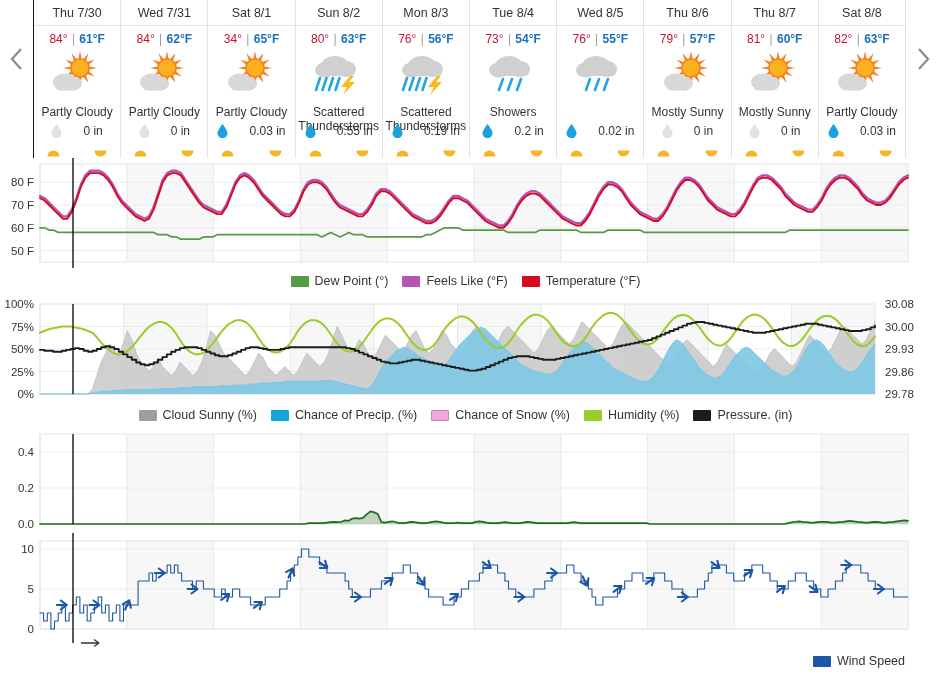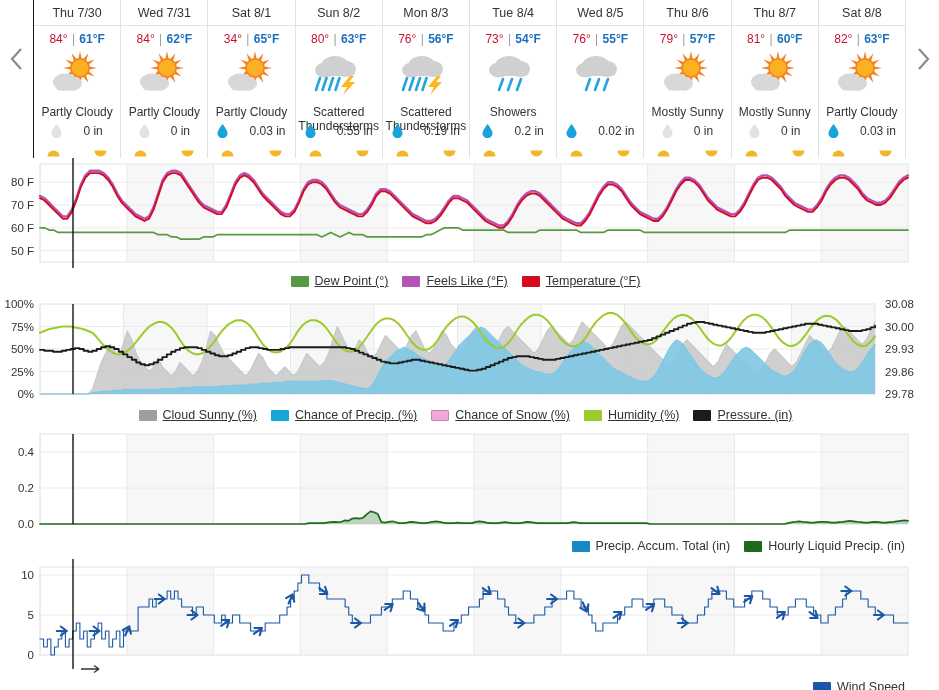--- a/index.html
+++ b/index.html
@@ -58,21 +58,21 @@
   .sunset  { right: 13px; }
 
   
   .panel { position: relative; width: 939px; background: #fff; }
   .plotsvg { display: block; }
   .legend {
     display: flex; align-items: center; justify-content: flex-end;
     gap: 14px; padding-right: 34px;
     font-size: 12.5px; color: #333; height: 26px;
   }
-  .legend.center { justify-content: center; padding-right: 8px; text-decoration: underline; }
+  .legend.center { justify-content: center; padding-right: 8px; }
   .legitem { display: flex; align-items: center; gap: 6px; white-space: nowrap; }
   .swatch { width: 18px; height: 11px; display: inline-block; border-radius: 1px; }
 </style>
 </head>
 <body>
 
 <div id="app">
 
   <div class="daystrip">
     <div class="navarrow">
@@ -752,30 +752,20 @@
         <line x1="40" y1="96" x2="908" y2="96" stroke="#ececec" stroke-width="1"></line>
         <text x="34" y="100" font-size="11.5" fill="#333" font-family="&quot;Liberation Sans&quot;, sans-serif" text-anchor="end">0.0</text>
         <line x1="40" y1="60" x2="908" y2="60" stroke="#ececec" stroke-width="1"></line>
         <text x="34" y="64" font-size="11.5" fill="#333" font-family="&quot;Liberation Sans&quot;, sans-serif" text-anchor="end">0.2</text>
         <line x1="40" y1="24" x2="908" y2="24" stroke="#ececec" stroke-width="1"></line>
         <text x="34" y="28" font-size="11.5" fill="#333" font-family="&quot;Liberation Sans&quot;, sans-serif" text-anchor="end">0.4</text>
         <path d="M 40.0 96.0 L 43.6 96.0 L 47.3 96.0 L 50.9 96.0 L 54.5 96.0 L 58.2 96.0 L 61.8 96.0 L 65.4 96.0 L 69.1 96.0 L 72.7 96.0 L 76.3 96.0 L 79.9 96.0 L 83.6 96.0 L 87.2 96.0 L 90.8 96.0 L 94.5 96.0 L 98.1 96.0 L 101.7 96.0 L 105.4 96.0 L 109.0 96.0 L 112.6 96.0 L 116.3 96.0 L 119.9 96.0 L 123.5 96.0 L 127.2 96.0 L 130.8 96.0 L 134.4 96.0 L 138.1 96.0 L 141.7 96.0 L 145.3 96.0 L 149.0 96.0 L 152.6 96.0 L 156.2 96.0 L 159.8 96.0 L 163.5 96.0 L 167.1 96.0 L 170.7 96.0 L 174.4 96.0 L 178.0 96.0 L 181.6 96.0 L 185.3 96.0 L 188.9 96.0 L 192.5 96.0 L 196.2 96.0 L 199.8 96.0 L 203.4 96.0 L 207.1 96.0 L 210.7 96.0 L 214.3 96.0 L 218.0 96.0 L 221.6 96.0 L 225.2 96.0 L 228.9 96.0 L 232.5 96.0 L 236.1 96.0 L 239.7 96.0 L 243.4 96.0 L 247.0 96.0 L 250.6 96.0 L 254.3 96.0 L 257.9 96.0 L 261.5 96.0 L 265.2 96.0 L 268.8 96.0 L 272.4 96.0 L 276.1 96.0 L 279.7 96.0 L 283.3 96.0 L 287.0 96.0 L 290.6 96.0 L 294.2 96.0 L 297.9 96.0 L 301.5 96.0 L 305.1 96.0 L 308.8 95.1 L 312.4 95.1 L 316.0 95.1 L 319.6 95.1 L 323.3 95.1 L 326.9 94.6 L 330.5 94.2 L 334.2 93.8 L 337.8 94.2 L 341.4 93.8 L 345.1 92.4 L 348.7 92.8 L 352.3 90.6 L 356.0 90.2 L 359.6 90.6 L 363.2 89.7 L 366.9 86.1 L 370.5 83.4 L 374.1 84.3 L 377.8 86.1 L 381.4 94.2 L 385.0 94.6 L 388.7 93.8 L 392.3 93.3 L 395.9 94.2 L 399.5 95.1 L 403.2 95.1 L 406.8 94.6 L 410.4 93.8 L 414.1 94.2 L 417.7 94.6 L 421.3 95.1 L 425.0 95.1 L 428.6 94.6 L 432.2 93.8 L 435.9 93.3 L 439.5 93.8 L 443.1 94.6 L 446.8 95.1 L 450.4 95.1 L 454.0 95.1 L 457.7 94.6 L 461.3 95.1 L 464.9 95.1 L 468.6 95.1 L 472.2 95.1 L 475.8 93.8 L 479.4 93.3 L 483.1 93.8 L 486.7 94.6 L 490.3 95.1 L 494.0 95.1 L 497.6 95.1 L 501.2 94.6 L 504.9 94.2 L 508.5 94.6 L 512.1 95.1 L 515.8 95.1 L 519.4 95.1 L 523.0 94.6 L 526.7 93.8 L 530.3 94.2 L 533.9 94.6 L 537.6 95.1 L 541.2 95.1 L 544.8 95.1 L 548.5 95.1 L 552.1 95.1 L 555.7 95.1 L 559.3 95.1 L 563.0 95.1 L 566.6 95.1 L 570.2 94.6 L 573.9 94.2 L 577.5 94.6 L 581.1 95.1 L 584.8 95.1 L 588.4 95.1 L 592.0 95.1 L 595.7 95.1 L 599.3 95.1 L 602.9 95.1 L 606.6 95.1 L 610.2 95.1 L 613.8 95.1 L 617.5 95.1 L 621.1 95.1 L 624.7 95.1 L 628.4 95.1 L 632.0 95.1 L 635.6 95.1 L 639.2 95.1 L 642.9 95.1 L 646.5 95.1 L 650.1 96.0 L 653.8 96.0 L 657.4 96.0 L 661.0 96.0 L 664.7 96.0 L 668.3 96.0 L 671.9 96.0 L 675.6 96.0 L 679.2 96.0 L 682.8 96.0 L 686.5 96.0 L 690.1 96.0 L 693.7 96.0 L 697.4 96.0 L 701.0 96.0 L 704.6 96.0 L 708.3 96.0 L 711.9 96.0 L 715.5 96.0 L 719.1 96.0 L 722.8 96.0 L 726.4 96.0 L 730.0 96.0 L 733.7 96.0 L 737.3 96.0 L 740.9 96.0 L 744.6 96.0 L 748.2 96.0 L 751.8 96.0 L 755.5 96.0 L 759.1 96.0 L 762.7 96.0 L 766.4 96.0 L 770.0 96.0 L 773.6 96.0 L 777.3 96.0 L 780.9 96.0 L 784.5 96.0 L 788.2 95.1 L 791.8 94.2 L 795.4 93.8 L 799.0 93.3 L 802.7 93.8 L 806.3 94.2 L 809.9 94.6 L 813.6 94.6 L 817.2 94.2 L 820.8 93.8 L 824.5 93.8 L 828.1 94.2 L 831.7 94.6 L 835.4 94.6 L 839.0 94.2 L 842.6 93.8 L 846.3 93.3 L 849.9 92.8 L 853.5 93.3 L 857.2 93.8 L 860.8 94.2 L 864.4 94.6 L 868.1 94.6 L 871.7 94.2 L 875.3 93.8 L 878.9 94.2 L 882.6 94.6 L 886.2 94.6 L 889.8 94.2 L 893.5 93.8 L 897.1 93.3 L 900.7 92.8 L 904.4 92.4 L 908.0 92.8 L 908 96 L 40 96 Z" fill="#1c6b1c" fill-opacity="0.25" stroke="none"></path>
         <path d="M 40.0 96.0 L 43.6 96.0 L 47.3 96.0 L 50.9 96.0 L 54.5 96.0 L 58.2 96.0 L 61.8 96.0 L 65.4 96.0 L 69.1 96.0 L 72.7 96.0 L 76.3 96.0 L 79.9 96.0 L 83.6 96.0 L 87.2 96.0 L 90.8 96.0 L 94.5 96.0 L 98.1 96.0 L 101.7 96.0 L 105.4 96.0 L 109.0 96.0 L 112.6 96.0 L 116.3 96.0 L 119.9 96.0 L 123.5 96.0 L 127.2 96.0 L 130.8 96.0 L 134.4 96.0 L 138.1 96.0 L 141.7 96.0 L 145.3 96.0 L 149.0 96.0 L 152.6 96.0 L 156.2 96.0 L 159.8 96.0 L 163.5 96.0 L 167.1 96.0 L 170.7 96.0 L 174.4 96.0 L 178.0 96.0 L 181.6 96.0 L 185.3 96.0 L 188.9 96.0 L 192.5 96.0 L 196.2 96.0 L 199.8 96.0 L 203.4 96.0 L 207.1 96.0 L 210.7 96.0 L 214.3 96.0 L 218.0 96.0 L 221.6 96.0 L 225.2 96.0 L 228.9 96.0 L 232.5 96.0 L 236.1 96.0 L 239.7 96.0 L 243.4 96.0 L 247.0 96.0 L 250.6 96.0 L 254.3 96.0 L 257.9 96.0 L 261.5 96.0 L 265.2 96.0 L 268.8 96.0 L 272.4 96.0 L 276.1 96.0 L 279.7 96.0 L 283.3 96.0 L 287.0 96.0 L 290.6 96.0 L 294.2 96.0 L 297.9 96.0 L 301.5 96.0 L 305.1 96.0 L 308.8 95.1 L 312.4 95.1 L 316.0 95.1 L 319.6 95.1 L 323.3 95.1 L 326.9 94.6 L 330.5 94.2 L 334.2 93.8 L 337.8 94.2 L 341.4 93.8 L 345.1 92.4 L 348.7 92.8 L 352.3 90.6 L 356.0 90.2 L 359.6 90.6 L 363.2 89.7 L 366.9 86.1 L 370.5 83.4 L 374.1 84.3 L 377.8 86.1 L 381.4 94.2 L 385.0 94.6 L 388.7 93.8 L 392.3 93.3 L 395.9 94.2 L 399.5 95.1 L 403.2 95.1 L 406.8 94.6 L 410.4 93.8 L 414.1 94.2 L 417.7 94.6 L 421.3 95.1 L 425.0 95.1 L 428.6 94.6 L 432.2 93.8 L 435.9 93.3 L 439.5 93.8 L 443.1 94.6 L 446.8 95.1 L 450.4 95.1 L 454.0 95.1 L 457.7 94.6 L 461.3 95.1 L 464.9 95.1 L 468.6 95.1 L 472.2 95.1 L 475.8 93.8 L 479.4 93.3 L 483.1 93.8 L 486.7 94.6 L 490.3 95.1 L 494.0 95.1 L 497.6 95.1 L 501.2 94.6 L 504.9 94.2 L 508.5 94.6 L 512.1 95.1 L 515.8 95.1 L 519.4 95.1 L 523.0 94.6 L 526.7 93.8 L 530.3 94.2 L 533.9 94.6 L 537.6 95.1 L 541.2 95.1 L 544.8 95.1 L 548.5 95.1 L 552.1 95.1 L 555.7 95.1 L 559.3 95.1 L 563.0 95.1 L 566.6 95.1 L 570.2 94.6 L 573.9 94.2 L 577.5 94.6 L 581.1 95.1 L 584.8 95.1 L 588.4 95.1 L 592.0 95.1 L 595.7 95.1 L 599.3 95.1 L 602.9 95.1 L 606.6 95.1 L 610.2 95.1 L 613.8 95.1 L 617.5 95.1 L 621.1 95.1 L 624.7 95.1 L 628.4 95.1 L 632.0 95.1 L 635.6 95.1 L 639.2 95.1 L 642.9 95.1 L 646.5 95.1 L 650.1 96.0 L 653.8 96.0 L 657.4 96.0 L 661.0 96.0 L 664.7 96.0 L 668.3 96.0 L 671.9 96.0 L 675.6 96.0 L 679.2 96.0 L 682.8 96.0 L 686.5 96.0 L 690.1 96.0 L 693.7 96.0 L 697.4 96.0 L 701.0 96.0 L 704.6 96.0 L 708.3 96.0 L 711.9 96.0 L 715.5 96.0 L 719.1 96.0 L 722.8 96.0 L 726.4 96.0 L 730.0 96.0 L 733.7 96.0 L 737.3 96.0 L 740.9 96.0 L 744.6 96.0 L 748.2 96.0 L 751.8 96.0 L 755.5 96.0 L 759.1 96.0 L 762.7 96.0 L 766.4 96.0 L 770.0 96.0 L 773.6 96.0 L 777.3 96.0 L 780.9 96.0 L 784.5 96.0 L 788.2 95.1 L 791.8 94.2 L 795.4 93.8 L 799.0 93.3 L 802.7 93.8 L 806.3 94.2 L 809.9 94.6 L 813.6 94.6 L 817.2 94.2 L 820.8 93.8 L 824.5 93.8 L 828.1 94.2 L 831.7 94.6 L 835.4 94.6 L 839.0 94.2 L 842.6 93.8 L 846.3 93.3 L 849.9 92.8 L 853.5 93.3 L 857.2 93.8 L 860.8 94.2 L 864.4 94.6 L 868.1 94.6 L 871.7 94.2 L 875.3 93.8 L 878.9 94.2 L 882.6 94.6 L 886.2 94.6 L 889.8 94.2 L 893.5 93.8 L 897.1 93.3 L 900.7 92.8 L 904.4 92.4 L 908.0 92.8" fill="none" stroke="#1c6b1c" stroke-width="1.7" stroke-linejoin="round" stroke-linecap="round"></path>
         <line x1="73" y1="6" x2="73" y2="96" stroke="#000" stroke-width="1.3"></line>
       </svg>
-    <div class="legend" id="legend-prec">
-        <div class="legitem">
-          <span class="swatch" style="background: rgb(24, 137, 196);"></span>
-          <span>Precip. Accum. Total (in)</span>
-        </div>
-        <div class="legitem">
-          <span class="swatch" style="background: rgb(28, 107, 28);"></span>
-          <span>Hourly Liquid Precip. (in)</span>
-        </div>
-      </div>
   </div>
 
   <div class="panel">
     <svg class="plotsvg" id="svg-wind" width="939" height="115">
         <rect x="40" y="8" width="868" height="88" fill="#ffffff"></rect>
         <line x1="40" y1="8" x2="40" y2="96" stroke="#e8e8e8" stroke-width="1"></line>
         <rect x="126.8" y="8" width="86.8" height="88" fill="#f7f7f7"></rect>
         <line x1="126.8" y1="8" x2="126.8" y2="96" stroke="#e8e8e8" stroke-width="1"></line>
         <line x1="213.6" y1="8" x2="213.6" y2="96" stroke="#e8e8e8" stroke-width="1"></line>
         <rect x="300.4" y="8" width="86.8" height="88" fill="#f7f7f7"></rect>

